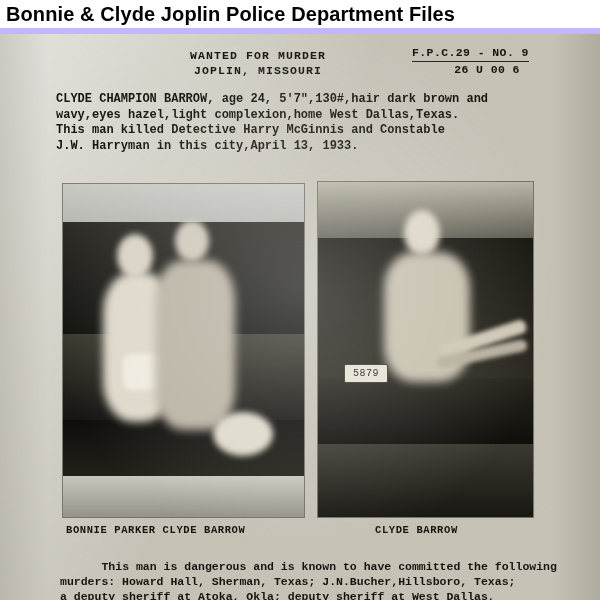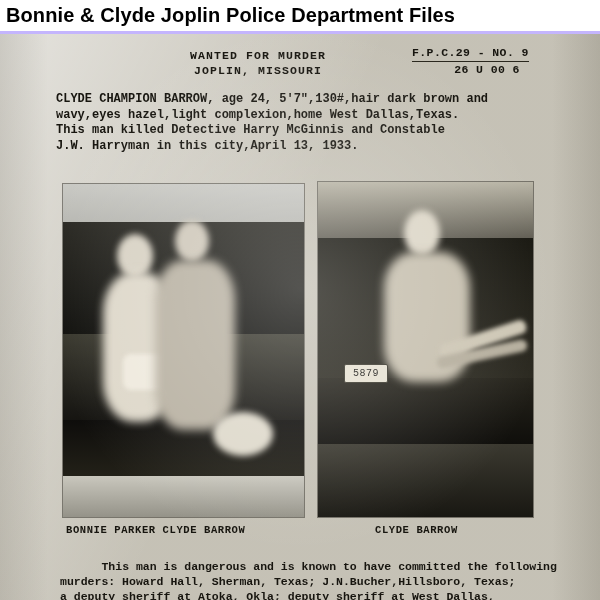--- a/index.html
+++ b/index.html
@@ -25,21 +25,21 @@
     position: absolute;
     top: 0;
     left: 0;
     width: 600px;
     height: 34px;
     background: #ffffff;
     display: flex;
     align-items: center;
     padding-left: 6px;
     box-sizing: border-box;
-    border-bottom: 3px solid #c4b5fd;
+    border-bottom: 6px solid #c4b5fd;
   }
   .title-text {
     font-family: "Liberation Sans", sans-serif;
     font-size: 20px;
     font-weight: bold;
     color: #000000;
     letter-spacing: 0.1px;
     white-space: nowrap;
   }
   

